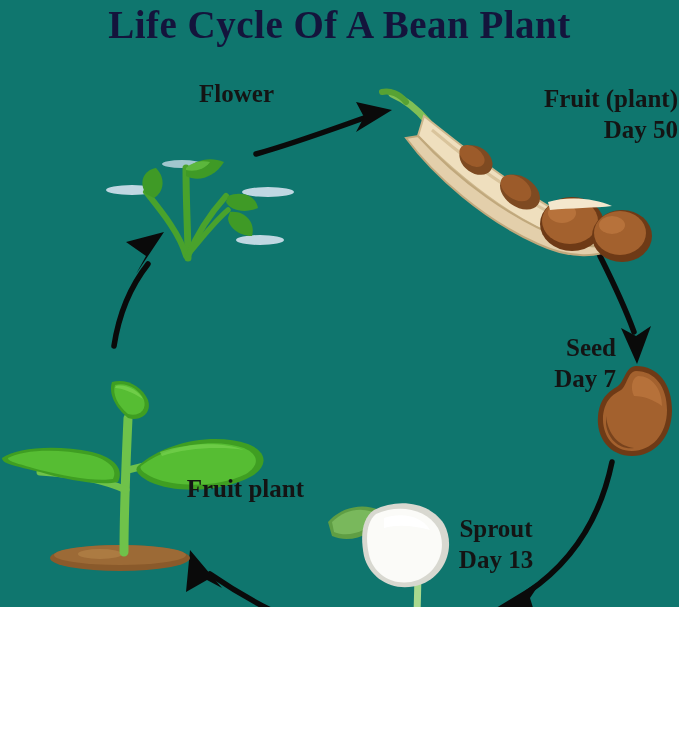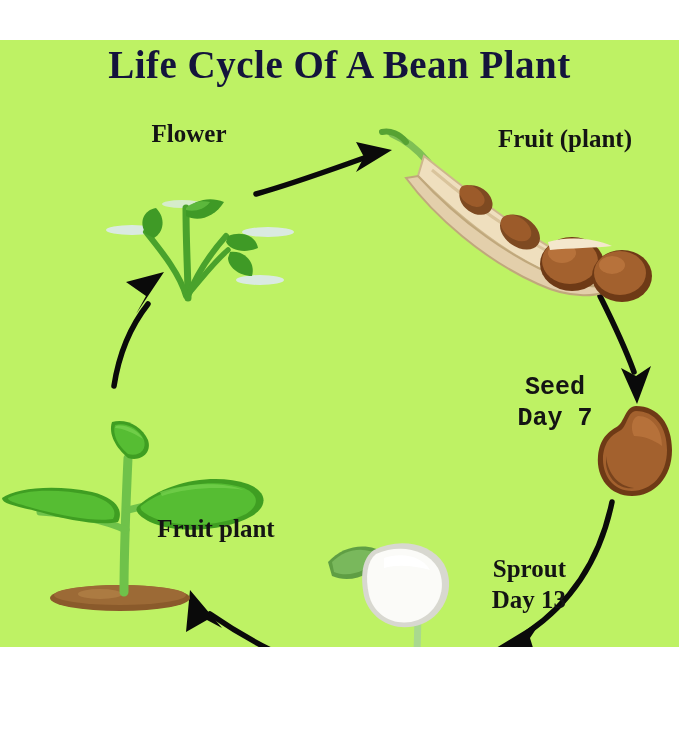--- a/index.html
+++ b/index.html
@@ -4,55 +4,54 @@
 <style>
   html, body {
     margin: 0;
     padding: 0;
     background: #ffffff;
   }
   #diagram-root {
     position: relative;
     width: 679px;
     height: 607px;
-    background: #bef264;
+    background: #0f766e;
     overflow: hidden;
     font-family: "Liberation Serif", "DejaVu Serif", serif;
-    margin-top: 40px;
   }
   #title {
     position: absolute;
     top: 2px;
     left: 0;
     width: 679px;
     text-align: center;
     font-size: 39px;
     font-weight: 700;
     letter-spacing: 0.5px;
     color: #14143c;
     font-family: "Liberation Serif", "DejaVu Serif", serif;
     white-space: nowrap;
   }
   .stage-label {
     position: absolute;
     color: #141414;
     font-family: "Liberation Serif", "DejaVu Serif", serif;
     font-size: 25px;
     line-height: 1.24;
-    text-align: center;
+    text-align: right;
     white-space: nowrap;
     font-weight: 600;
   }
   .stage-label .day {
     display: block;
   }
   #label-flower   { left: 104px; top: 78px;  width: 170px; }
   #label-fruit    { left: 452px; top: 83px;  width: 226px; }
-  #label-seed     { left: 494px; top: 332px; width: 122px; font-family: Liberation Mono, monospace; }
-  #label-sprout   { left: 426px; top: 513px; width: 140px; text-align: right; }
+  #label-seed     { left: 494px; top: 332px; width: 122px; }
+  #label-sprout   { left: 426px; top: 513px; width: 140px; text-align: center; }
   #label-adult    { left: 128px; top: 473px; width: 176px; }
 
   .art { position: absolute; }
   svg { display: block; overflow: visible; }
 </style>
 </head>
 <body>
 
 <div id="diagram-root">
 
@@ -180,20 +179,21 @@
              C 147 58, 139 65, 128 62 Z" fill="#56bd33"></path>
     <path d="M116 34 C 126 32, 138 38, 143 47 C 132 40, 122 36, 115 36 Z" fill="#76d14e" opacity="0.8"></path>
   </svg>
 
   <div class="stage-label" id="label-flower">
     <span>Flower</span>
   </div>
 
   <div class="stage-label" id="label-fruit">
     <span>Fruit (plant)</span>
+    <span class="day">Day 50</span>
   </div>
 
   <div class="stage-label" id="label-seed">
     <span>Seed</span>
     <span class="day">Day 7</span>
   </div>
 
   <div class="stage-label" id="label-sprout">
     <span>Sprout</span>
     <span class="day">Day 13</span>

